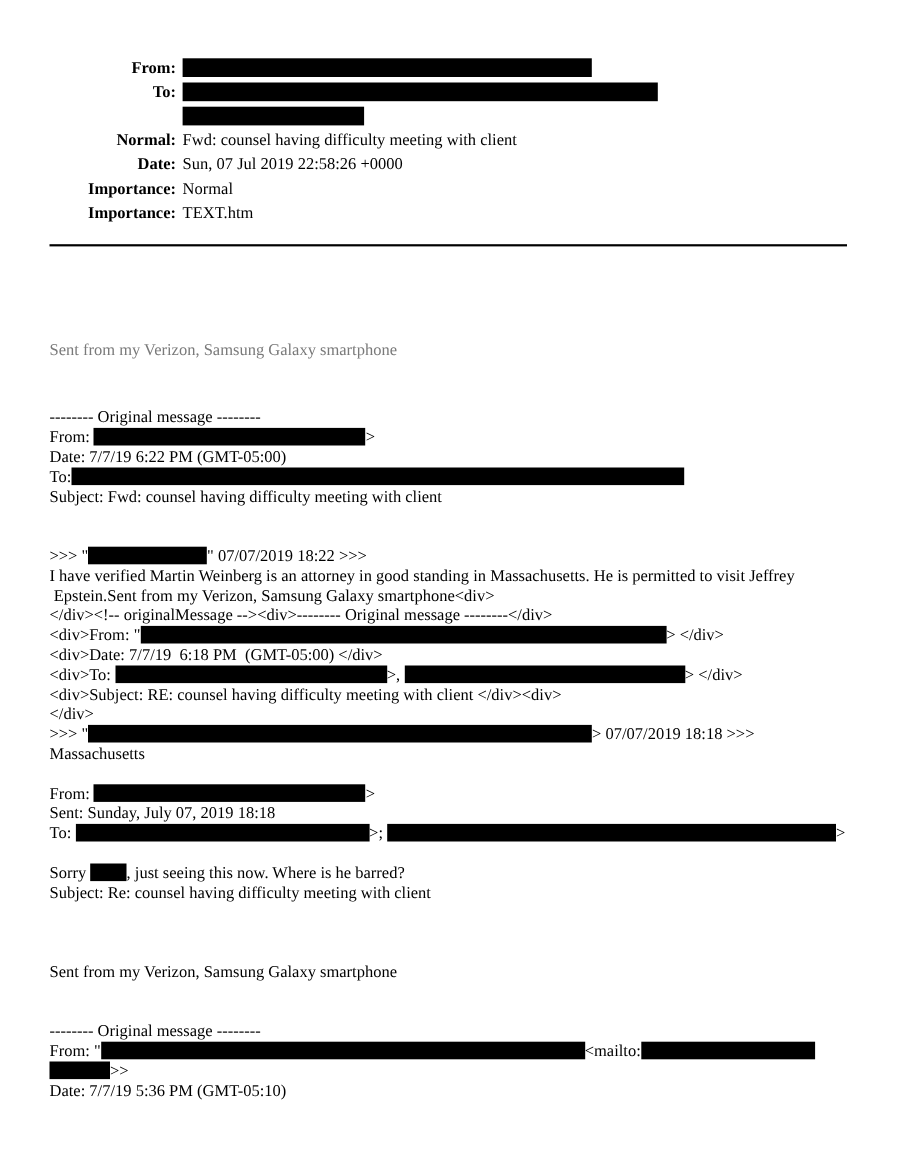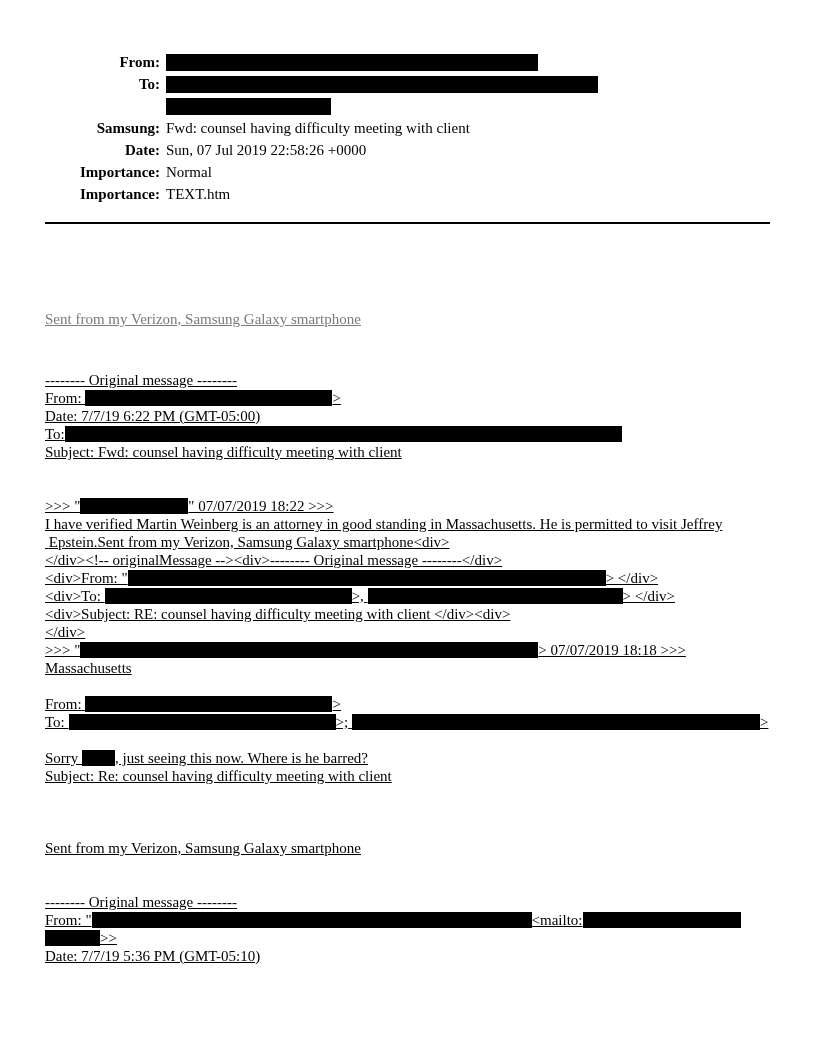--- a/index.html
+++ b/index.html
@@ -21,21 +21,21 @@
 
   
   .bar { display: inline-block; background: #000000; height: 16px; vertical-align: -3px; }
   .hdr-bar { height: 17px; vertical-align: -4px; }
 
   
   .rule { width: 725px; border: none; border-top: 2.5px solid #000000; margin: 17px 0 0 0; }
 
   
   .email-body { font-size: 15px; line-height: 18px; margin-top: 86px; }
-  .line { white-space: pre-wrap; min-height: 18px; text-decoration: underline; }
+  .line { white-space: pre-wrap; min-height: 18px; }
   .gray { color: #7a7a7a; }
   .gap18 { margin-top: 18px; }
   .gap36 { margin-top: 36px; }
   .gap43 { margin-top: 43px; }
   .gap54 { margin-top: 54px; }
 </style>
 </head>
 <body>
 
 <div class="page">
@@ -47,21 +47,21 @@
     </div>
     <div class="hdr-row">
       <span class="hdr-label">To:</span>
       <span class="hdr-value"><span class="bar hdr-bar" style="width:432px"></span></span>
     </div>
     <div class="hdr-row">
       <span class="hdr-label"></span>
       <span class="hdr-value"><span class="bar hdr-bar" style="width:165px"></span></span>
     </div>
     <div class="hdr-row">
-      <span class="hdr-label">Samsung:</span>
+      <span class="hdr-label">Normal:</span>
       <span class="hdr-value">Fwd: counsel having difficulty meeting with client</span>
     </div>
     <div class="hdr-row">
       <span class="hdr-label">Date:</span>
       <span class="hdr-value">Sun, 07 Jul 2019 22:58:26 +0000</span>
     </div>
     <div class="hdr-row">
       <span class="hdr-label">Importance:</span>
       <span class="hdr-value">Normal</span>
     </div>
@@ -81,28 +81,30 @@
     <div class="line"><span>From: </span><span class="bar" style="width:247px"></span><span>&gt;</span></div>
     <div class="line">Date: 7/7/19 6:22 PM (GMT-05:00)</div>
     <div class="line"><span>To:</span><span class="bar" style="width:557px"></span></div>
     <div class="line">Subject: Fwd: counsel having difficulty meeting with client</div>
 
     <div class="line gap36"><span>&gt;&gt;&gt; "</span><span class="bar" style="width:108px"></span><span>" 07/07/2019 18:22 &gt;&gt;&gt;</span></div>
     <div class="line">I have verified Martin Weinberg is an attorney in good standing in Massachusetts. He is permitted to visit Jeffrey</div>
     <div class="line"> Epstein.Sent from my Verizon, Samsung Galaxy smartphone&lt;div&gt;</div>
     <div class="line">&lt;/div&gt;&lt;!-- originalMessage --&gt;&lt;div&gt;-------- Original message --------&lt;/div&gt;</div>
     <div class="line"><span>&lt;div&gt;From: "</span><span class="bar" style="width:478px"></span><span>&gt; &lt;/div&gt;</span></div>
+    <div class="line">&lt;div&gt;Date: 7/7/19  6:18 PM  (GMT-05:00) &lt;/div&gt;</div>
     <div class="line"><span>&lt;div&gt;To: </span><span class="bar" style="width:247px"></span><span>&gt;, </span><span class="bar" style="width:255px"></span><span>&gt; &lt;/div&gt;</span></div>
     <div class="line">&lt;div&gt;Subject: RE: counsel having difficulty meeting with client &lt;/div&gt;&lt;div&gt;</div>
     <div class="line">&lt;/div&gt;</div>
 
     <div class="line"><span>&gt;&gt;&gt; "</span><span class="bar" style="width:458px"></span><span>&gt; 07/07/2019 18:18 &gt;&gt;&gt;</span></div>
     <div class="line">Massachusetts</div>
 
     <div class="line gap18"><span>From: </span><span class="bar" style="width:247px"></span><span>&gt;</span></div>
+    <div class="line">Sent: Sunday, July 07, 2019 18:18</div>
     <div class="line"><span>To: </span><span class="bar" style="width:267px"></span><span>&gt;; </span><span class="bar" style="width:408px"></span><span>&gt;</span></div>
     <div class="line gap18"><span>Sorry </span><span class="bar" style="width:33px"></span><span>, just seeing this now. Where is he barred?</span></div>
 
     <div class="line">Subject: Re: counsel having difficulty meeting with client</div>
 
     <div class="line gap54">Sent from my Verizon, Samsung Galaxy smartphone</div>
 
     <div class="line gap36">-------- Original message --------</div>
     <div class="line"><span>From: "</span><span class="bar" style="width:440px"></span><span>&lt;mailto:</span><span class="bar" style="width:158px"></span></div>
     <div class="line"><span class="bar" style="width:55px"></span><span>&gt;&gt;</span></div>

